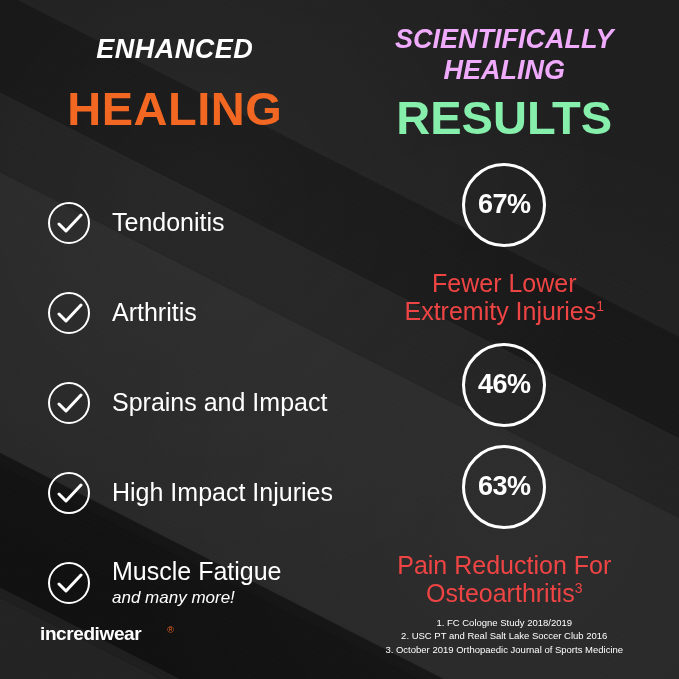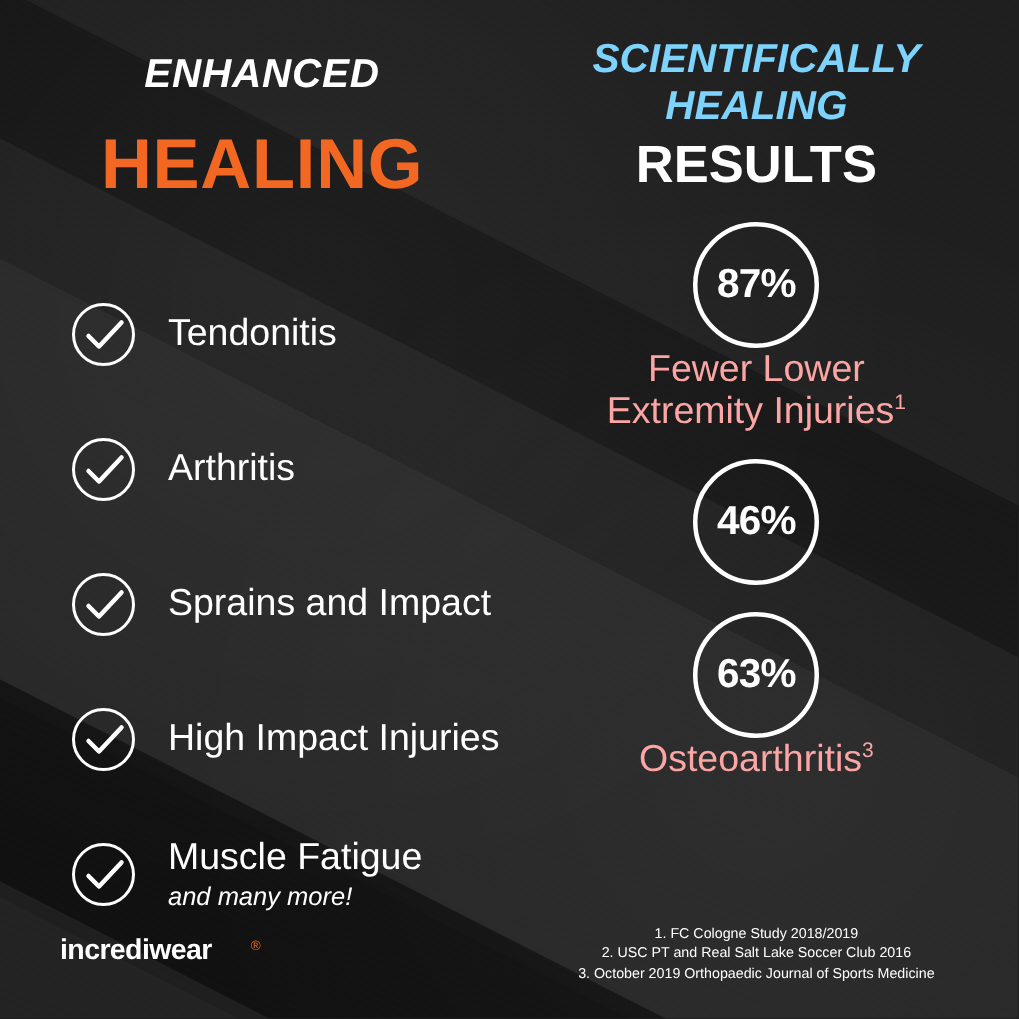--- a/index.html
+++ b/index.html
@@ -147,50 +147,50 @@
     width:50%;
     position:relative;
     padding:24px 14px 0 4px;
     text-align:center;
   }
   .r-kicker {
     font-style:italic;
     font-weight:bold;
     font-size:27px;
     line-height:1.16;
-    color:#7dd3fc;
+    color:#f0abfc;
   }
   .r-headline {
     font-weight:bold;
-    font-size:35px;
-    color:#ffffff;
+    font-size:47px;
+    color:#86efac;
     margin-top:3px;
   }
   .stat { margin-top:18px; }
   .stat:first-of-type { margin-top:22px; }
   .circle {
     width:84px; height:84px;
     border:3.5px solid #ffffff;
     border-radius:50%;
     margin:0 auto;
     display:flex;
     align-items:center;
     justify-content:center;
   }
   .circle-val {
     font-size:27px;
     font-weight:bold;
     color:#ffffff;
     letter-spacing:-0.5px;
   }
   .stat-label {
-    margin-top:0;
+    margin-top:22px;
     font-size:25px;
     line-height:1.12;
-    color:#fca5a5;
+    color:#ef4444;
   }
   .stat-label sup { font-size:14px; vertical-align:super; }
   .footnotes {
     position:absolute;
     left:0; right:10px;
     bottom:22px;
     text-align:center;
     font-size:9.5px;
     line-height:1.45;
     color:#ffffff;
@@ -271,39 +271,40 @@
 
     <div class="right">
       <div>
         <div class="r-kicker">SCIENTIFICALLY</div>
         <div class="r-kicker">HEALING</div>
         <div class="r-headline">RESULTS</div>
       </div>
 
       <div class="stat">
         <div class="circle">
-          <span class="circle-val">87%</span>
+          <span class="circle-val">67%</span>
         </div>
         <div class="stat-label">
           <div>Fewer Lower</div>
           <div><span>Extremity Injuries</span><sup>1</sup></div>
         </div>
       </div>
 
       <div class="stat">
         <div class="circle">
           <span class="circle-val">46%</span>
         </div>
       </div>
 
       <div class="stat">
         <div class="circle">
           <span class="circle-val">63%</span>
         </div>
         <div class="stat-label">
+          <div>Pain Reduction For</div>
           <div><span>Osteoarthritis</span><sup>3</sup></div>
         </div>
       </div>
 
       <div class="footnotes">
         <div>1. FC Cologne Study 2018/2019</div>
         <div>2. USC PT and Real Salt Lake Soccer Club 2016</div>
         <div>3. October 2019 Orthopaedic Journal of Sports Medicine</div>
       </div>
     </div>

